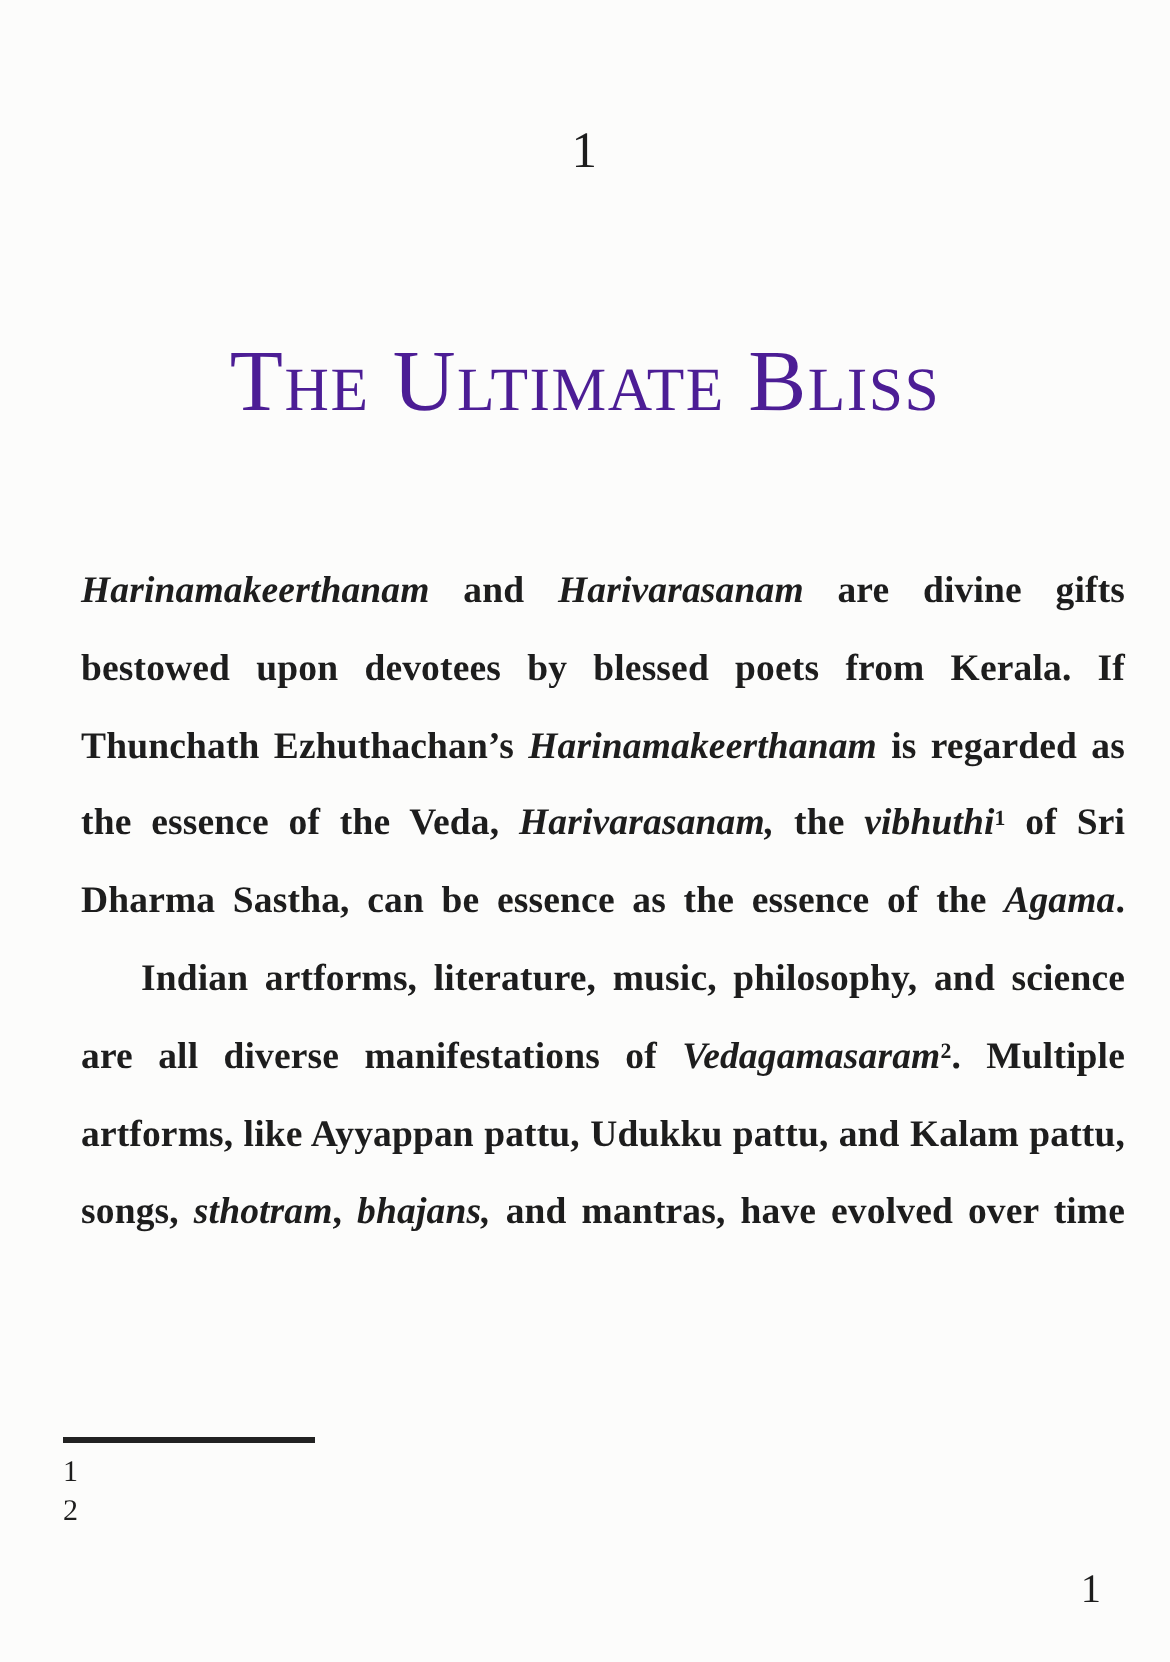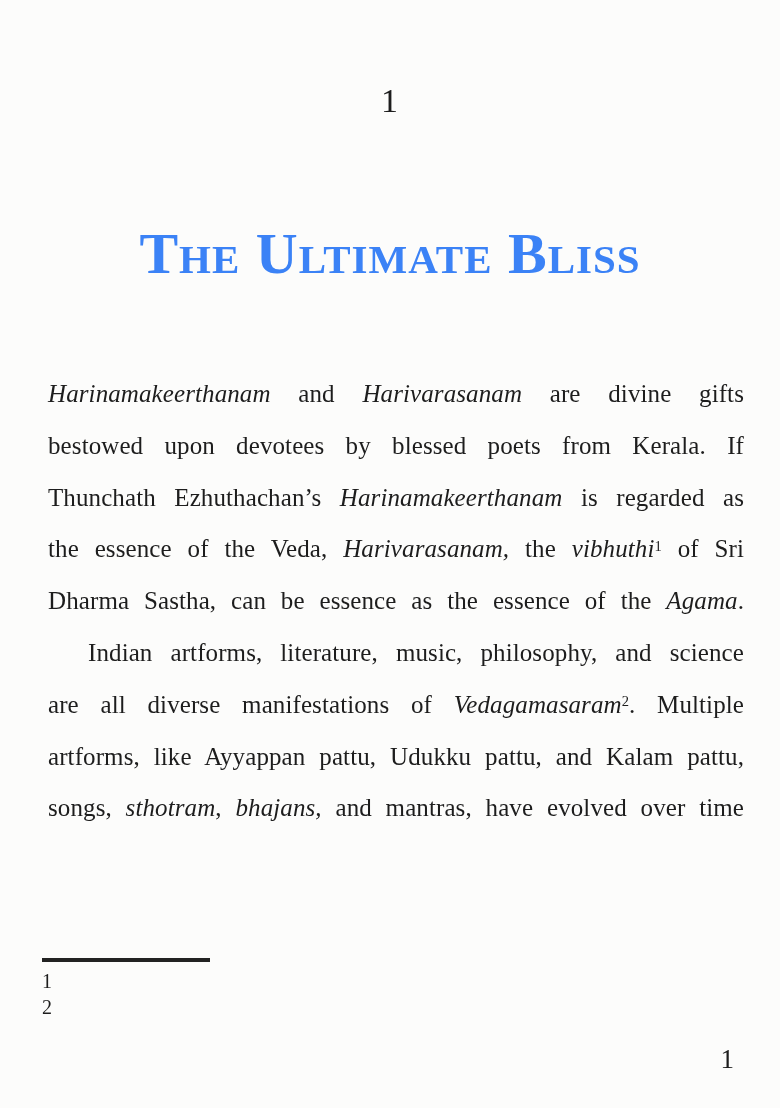--- a/index.html
+++ b/index.html
@@ -32,32 +32,33 @@
     letter-spacing: 1px;
   }
 
   .chapter-title {
     position: absolute;
     top: 222px;
     left: 0;
     width: 100%;
     text-align: center;
     font-variant: small-caps;
-    font-weight: 700;
+    font-weight: 400;
     font-size: 58px;
     line-height: 1.1;
     letter-spacing: 1px;
-    color: #3b82f6;
+    color: #4c1d95;
   }
 
   .body-text {
     position: absolute;
     top: 368px;
-    left: 48px;
+    left: 54px;
     width: 696px;
+    font-weight: bold;
   }
 
   .line {
     font-size: 25px;
     line-height: 51.8px;
     text-align: justify;
     text-align-last: justify;
     -moz-text-align-last: justify;
     white-space: nowrap;
     letter-spacing: 0.1px;

